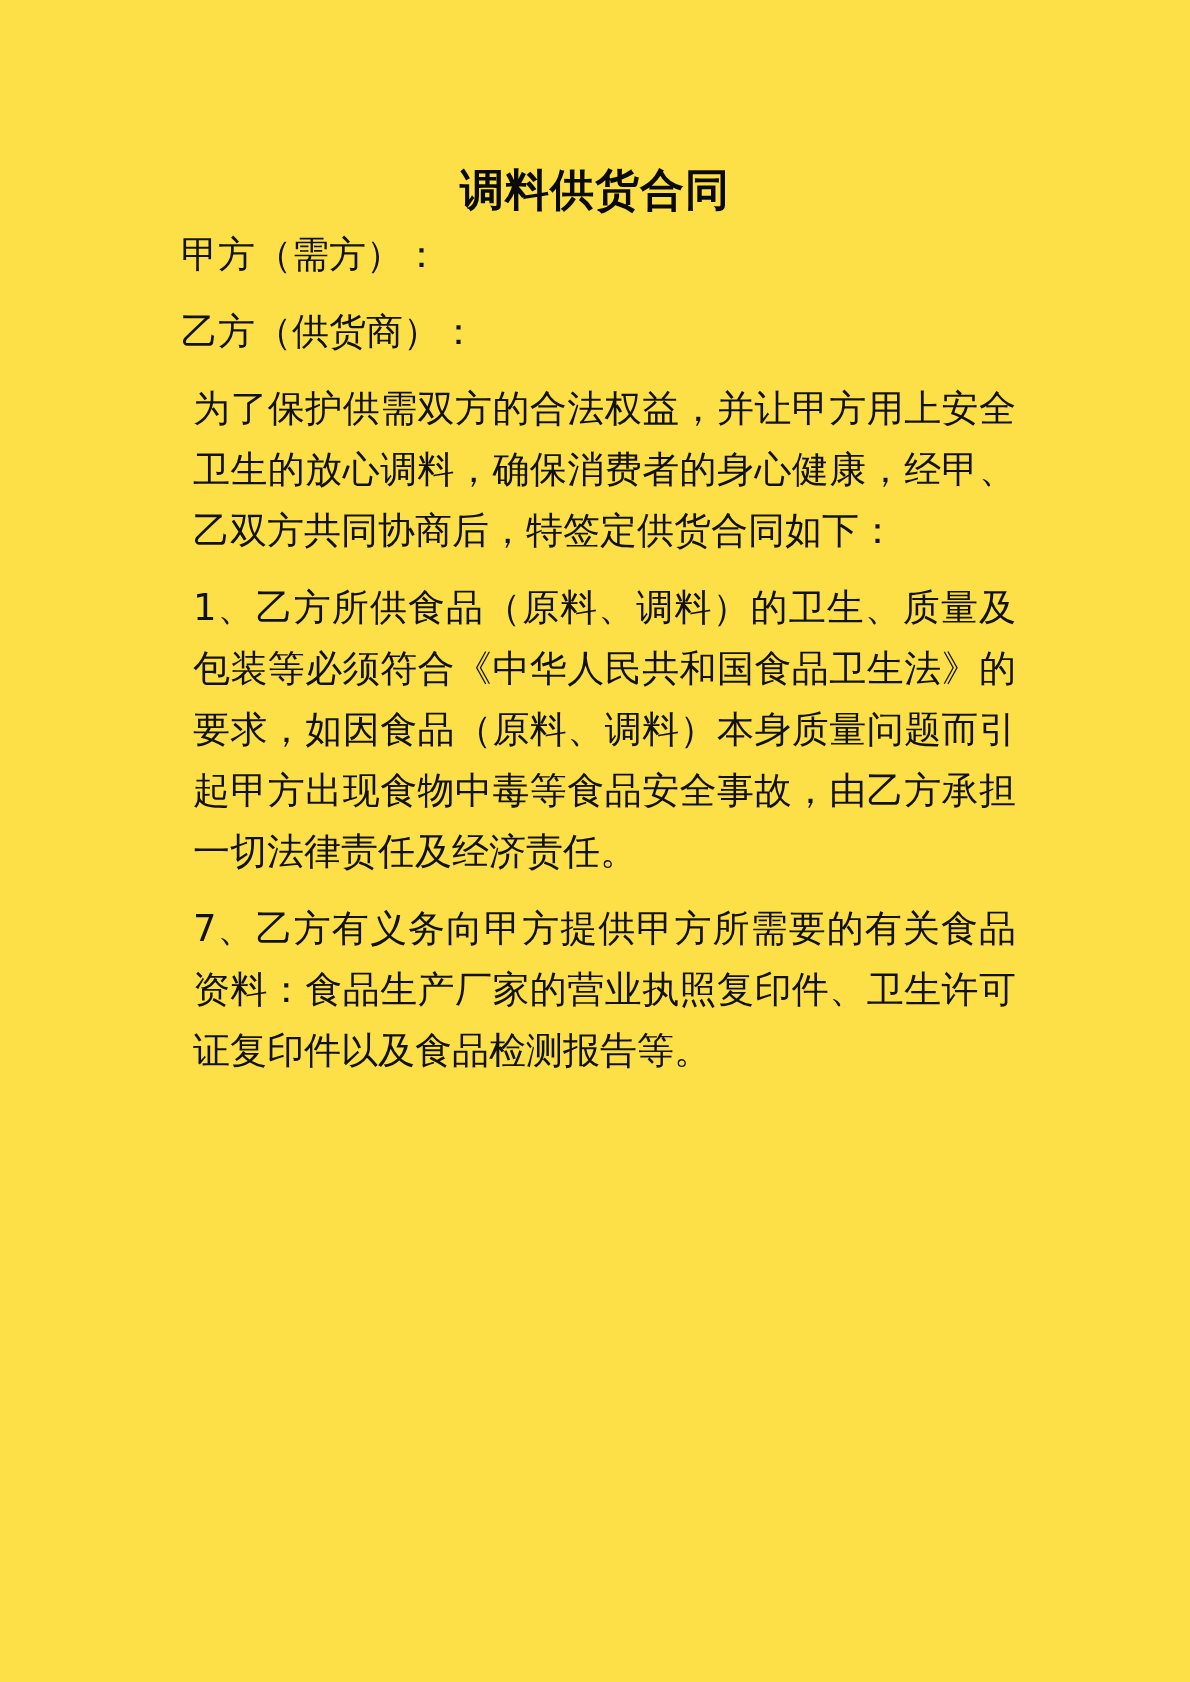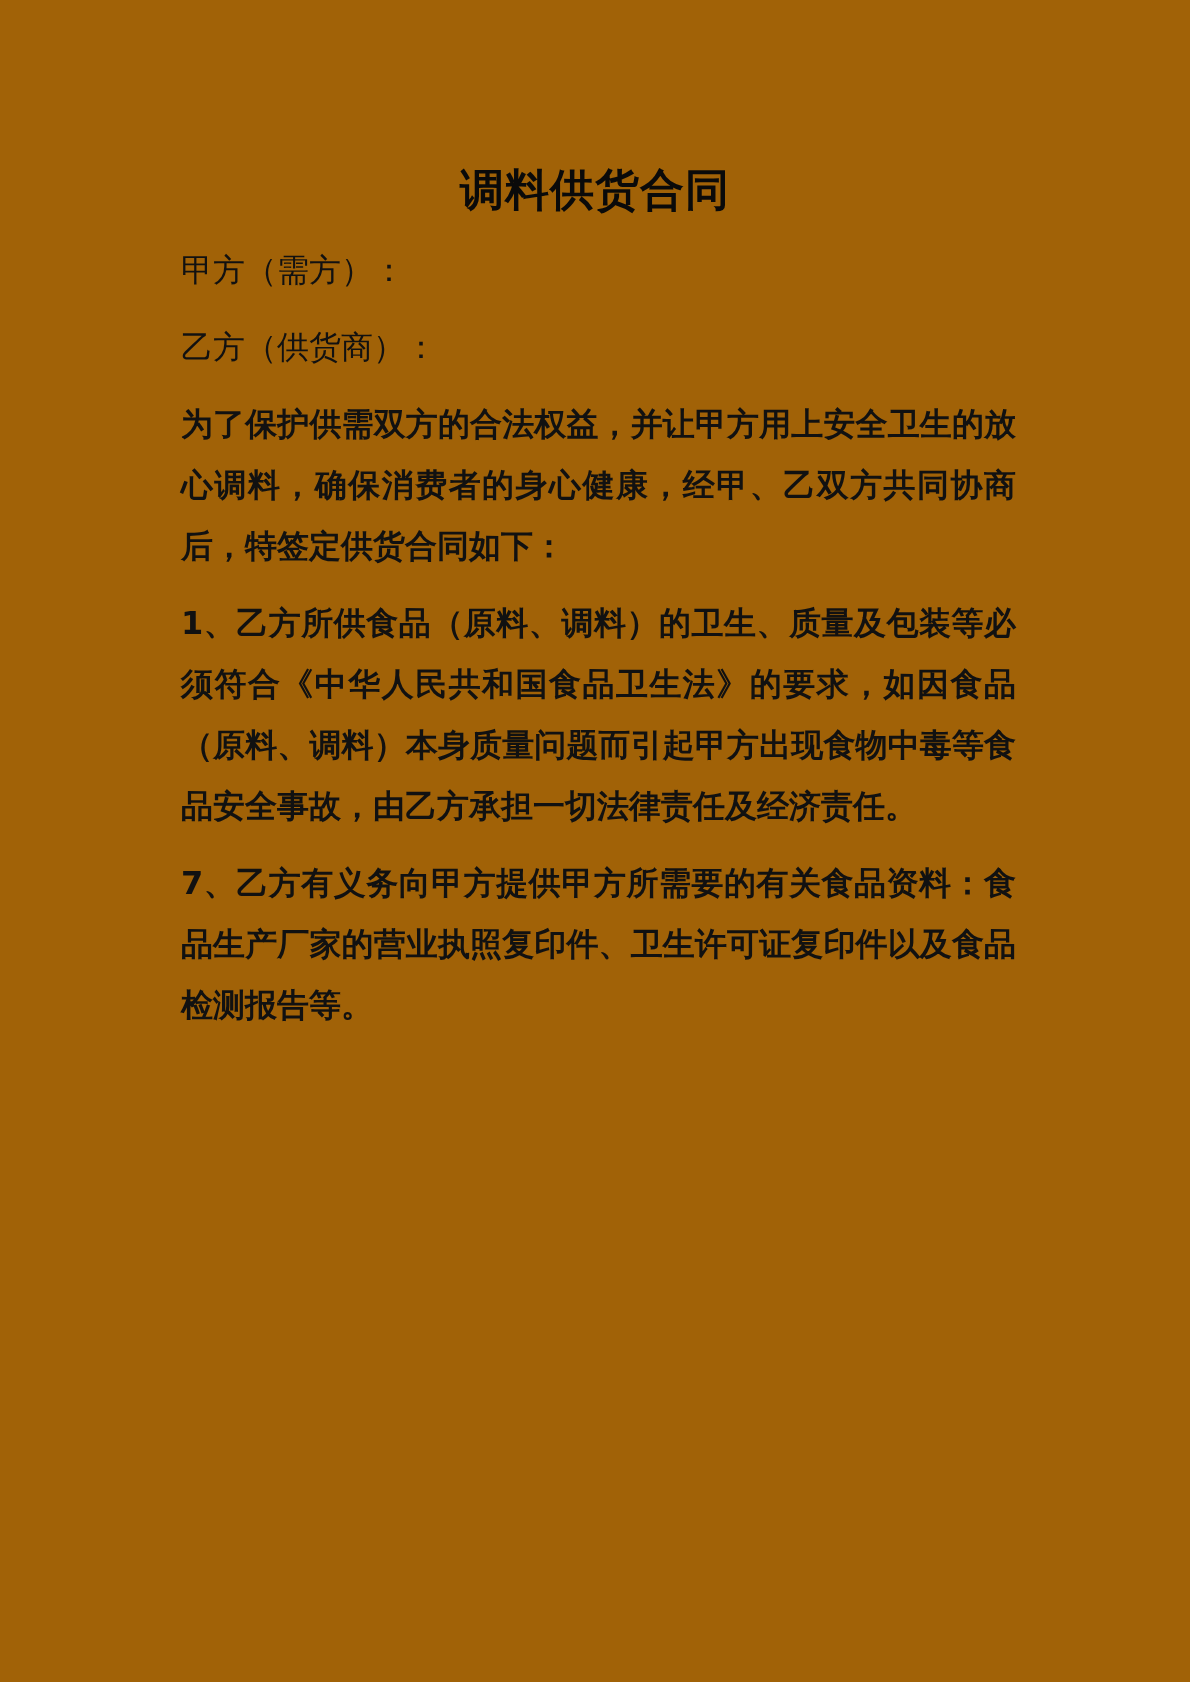--- a/index.html
+++ b/index.html
@@ -13,48 +13,47 @@
       position: relative;
       overflow: hidden;
       font-family: "DejaVu Sans", "Liberation Sans", sans-serif;
       color: #111111;
     }
     .page {
       position: absolute;
       left: 0; top: 0;
       width: 1190px;
       height: 1682px;
-      background: #a16207;
+      background: #fde047;
     }
     .title {
       position: absolute;
       left: 0;
       top: 160px;
       width: 1190px;
       text-align: center;
       font-size: 44px;
       font-weight: bold;
       line-height: 60px;
       letter-spacing: 1px;
       color: #0a0a0a;
     }
     .body {
       position: absolute;
       left: 181px;
-      top: 240px;
+      top: 224px;
       width: 835px;
-      font-size: 32px;
+      font-size: 37px;
       line-height: 61px;
       text-align: justify;
       text-justify: inter-character;
       word-break: break-all;
     }
     .para {
-      margin: 0 0 16px 0;
-      font-weight: bold;
+      margin: 0 0 16px 12px;
     }
     .party {
       margin: 0 0 16px 0;
     }
   </style>
 </head>
 <body>
 
 <div class="page">
   <div class="title">调料供货合同</div>

